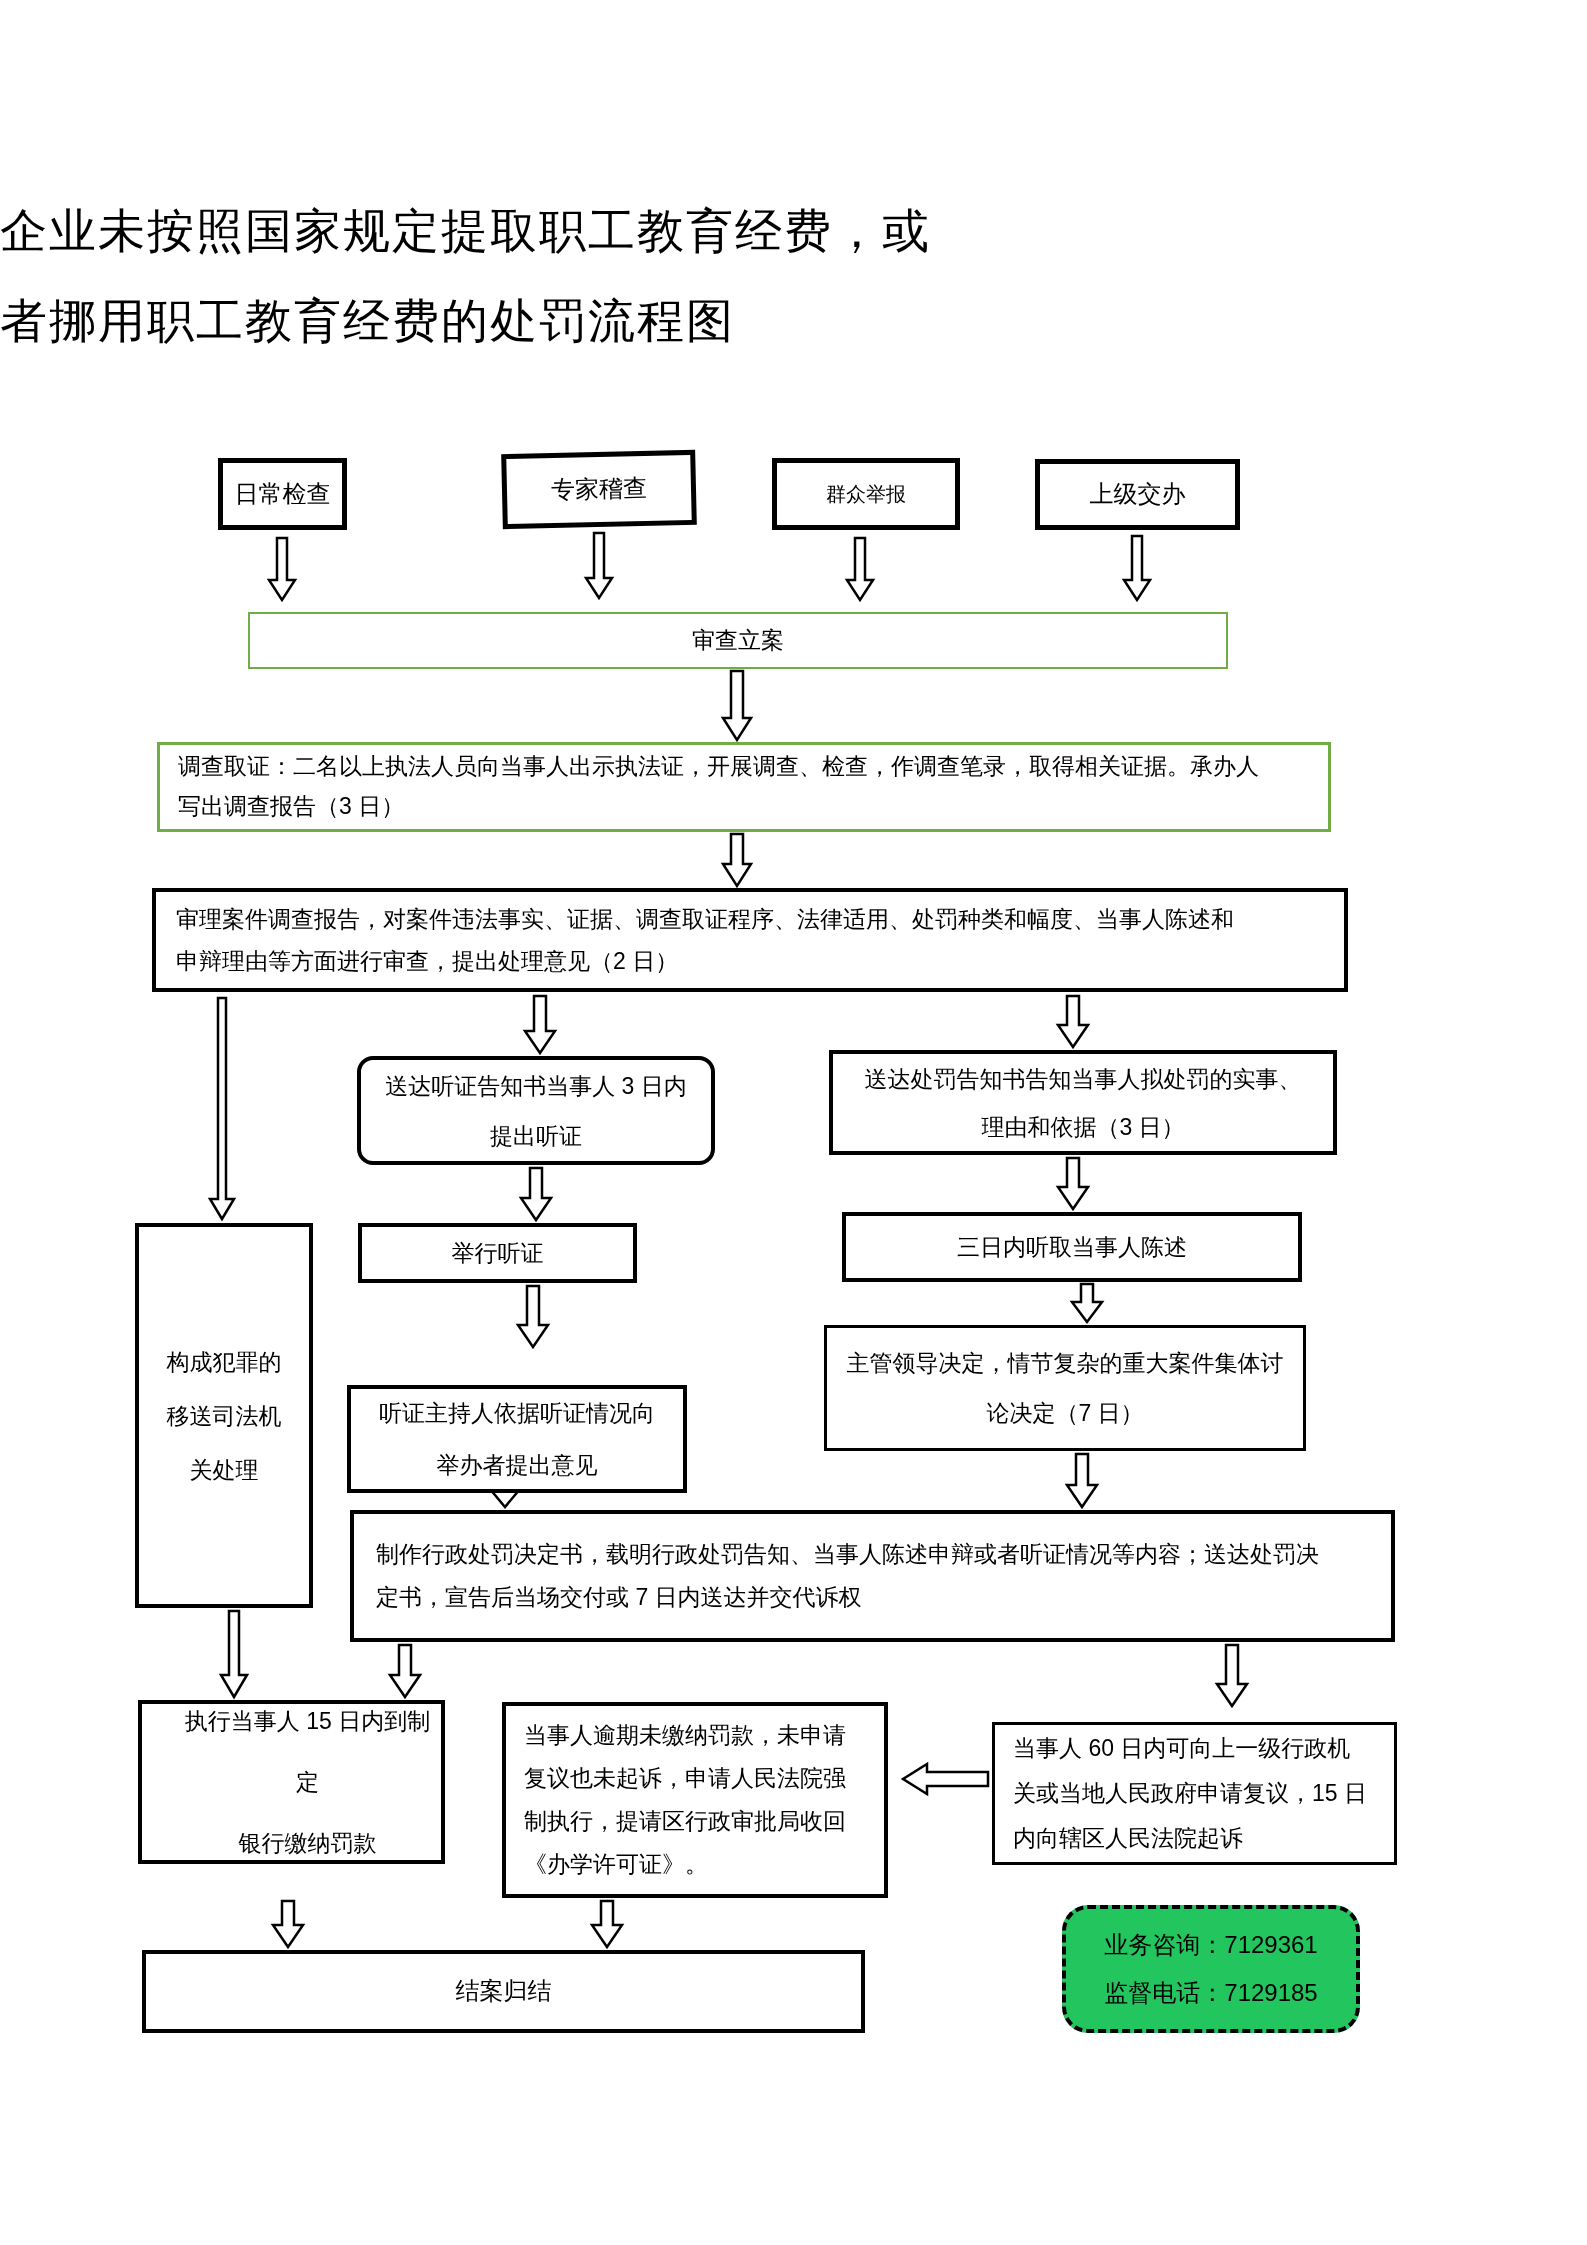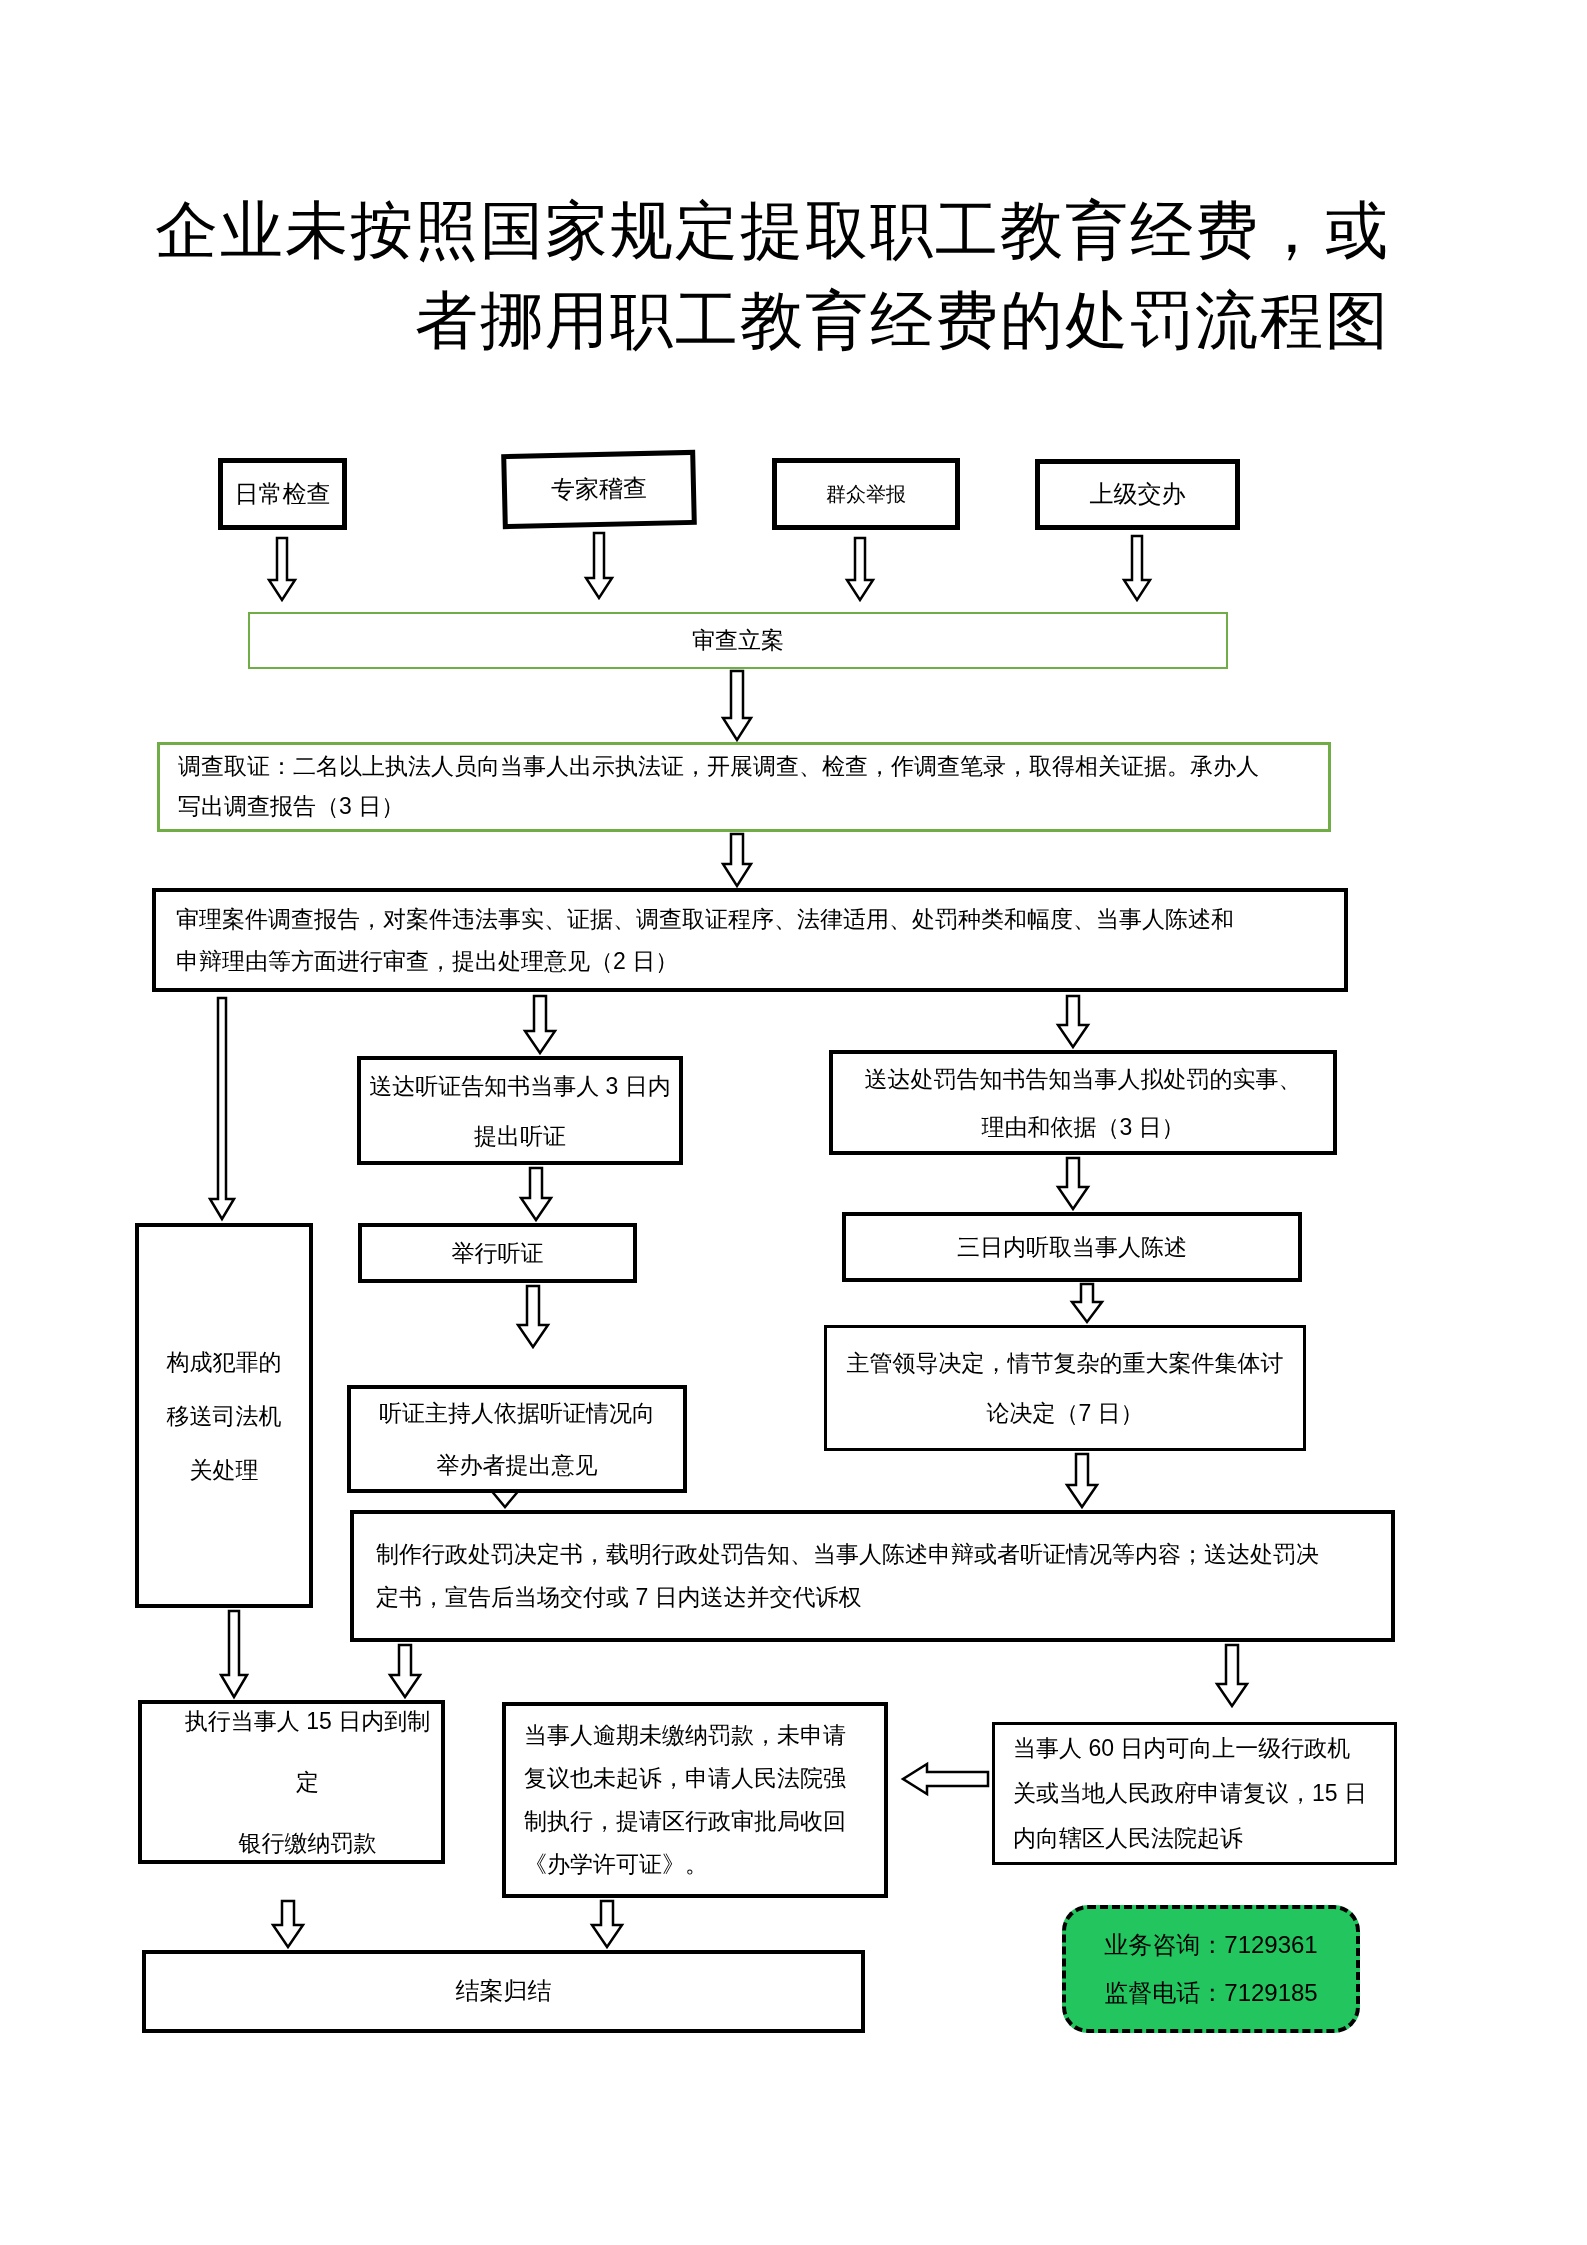--- a/index.html
+++ b/index.html
@@ -9,23 +9,23 @@
     background:#ffffff;
     font-family:"Liberation Sans", sans-serif;
     color:#000;
     overflow:hidden;
   }
   .title{
     position:absolute;left:0;top:186px;width:1390px;
     margin:0;
     font-family:"Liberation Serif", serif;
     font-weight:400;
-    font-size:63px;
+    font-size:47px;
     line-height:90px;
-    text-align:right;
+    text-align:left;
     letter-spacing:2px;
     white-space:pre-line;
   }
   #arrows{position:absolute;left:0;top:0;pointer-events:none;}
   .node{
     position:absolute;
     box-sizing:border-box;
     background:#fff;
     border:4px solid #000;
     display:flex;align-items:center;
@@ -40,21 +40,21 @@
   .b3{border-width:3px;}
   .b5{border-width:5px;}
 
   #box-daily{left:218px;top:458px;width:129px;height:72px;font-size:24px;}
   #box-expert{left:502px;top:452px;width:194px;height:75px;font-size:24px;transform:rotate(-1.3deg);}
   #box-public{left:772px;top:458px;width:188px;height:72px;font-size:20px;}
   #box-superior{left:1035px;top:459px;width:205px;height:71px;font-size:24px;}
   #box-filing{left:248px;top:612px;width:980px;height:57px;}
   #box-invest{left:157px;top:742px;width:1174px;height:90px;padding:0 30px 3px 18px;line-height:40px;}
   #box-case-review{left:152px;top:888px;width:1196px;height:104px;padding:0 30px 0 20px;line-height:42px;}
-  #box-hearing-notice{left:357px;top:1056px;width:326px;height:109px;line-height:50px;}
+  #box-hearing-notice{left:357px;top:1056px;width:358px;height:109px;line-height:50px;border-radius:16px;}
   #box-penalty-notice{left:829px;top:1050px;width:508px;height:105px;line-height:48px;}
   #box-hold-hearing{left:358px;top:1223px;width:279px;height:60px;}
   #box-hear-statement{left:842px;top:1212px;width:460px;height:70px;}
   #box-hearing-opinion{left:347px;top:1350px;width:340px;height:108px;line-height:52px;margin-top:35px;}
   #box-leader-decision{left:824px;top:1325px;width:482px;height:126px;line-height:50px;}
   #box-crime{left:135px;top:1223px;width:178px;height:385px;line-height:54px;}
   #box-decision{left:350px;top:1510px;width:1045px;height:132px;padding:0 30px 0 22px;line-height:43px;}
   #box-execute{left:138px;top:1700px;width:307px;height:164px;line-height:61px;padding-left:32px;}
   #box-overdue{left:502px;top:1702px;width:386px;height:196px;padding:0 14px 0 18px;line-height:43px;}
   #box-reconsideration{left:992px;top:1710px;width:405px;height:143px;padding:0 12px 0 18px;line-height:45px;margin-top:12px;}

